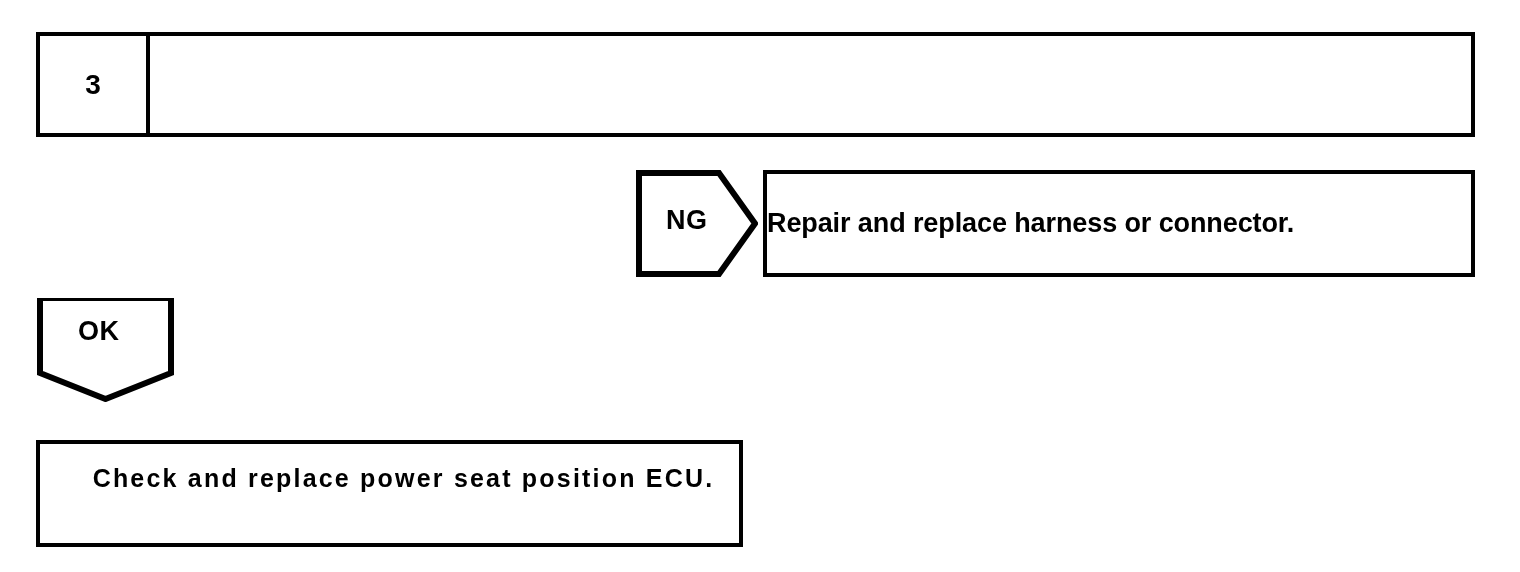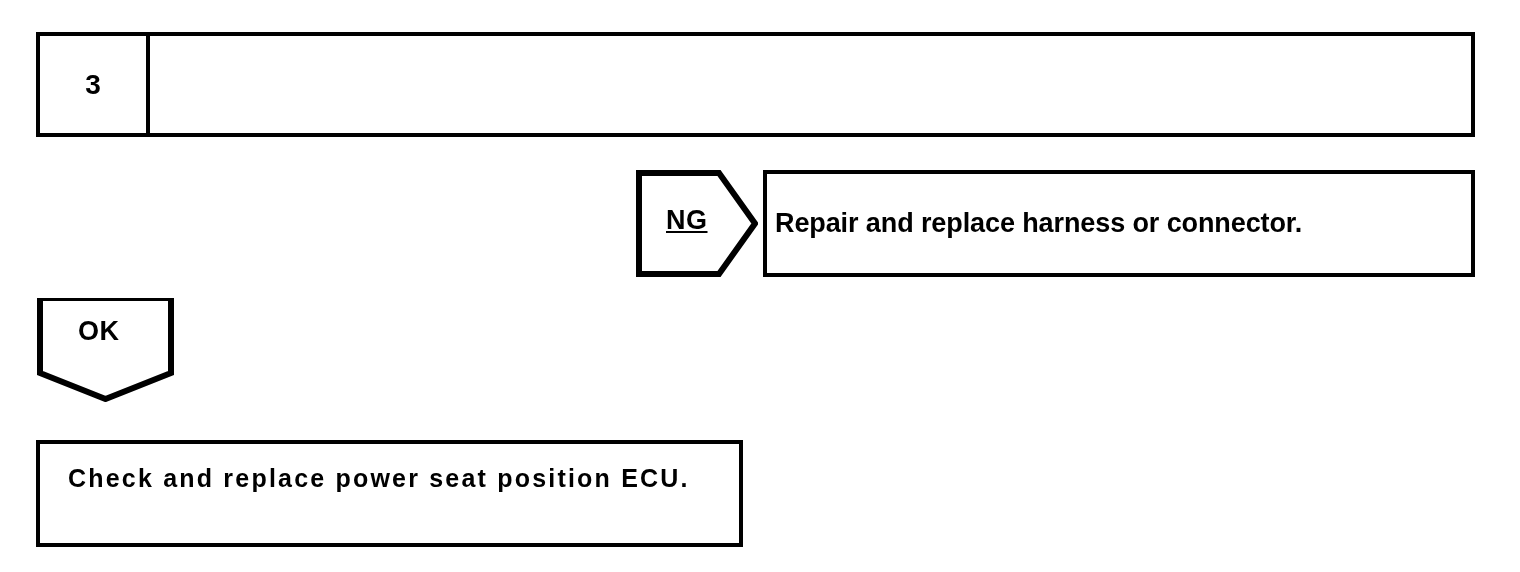--- a/index.html
+++ b/index.html
@@ -71,38 +71,37 @@
   }
   .ng-arrow svg { display: block; }
   .ng-label {
     position: absolute;
     left: 666px;
     top: 207px;
     font-size: 27px;
     font-weight: bold;
     line-height: 1;
     letter-spacing: 0.5px;
-    text-decoration: underline;
   }
 
   
   .repair-box {
     position: absolute;
     left: 763px;
     top: 170px;
     width: 712px;   
     height: 107px;
     box-sizing: border-box;
     border: 4px solid #000;
     background: #fff;
     display: flex;
     align-items: center;
   }
   .repair-text {
-    padding-left: 8px;
+    padding-left: 0;
     font-size: 27px;
     font-weight: bold;
     line-height: 1.15;
     letter-spacing: -0.1px;
   }
 
   
   .ok-arrow {
     position: absolute;
     left: 37px;
@@ -126,20 +125,21 @@
   .result-box {
     position: absolute;
     left: 36px;
     top: 440px;
     width: 707px;  
     height: 107px;
     box-sizing: border-box;
     border: 4px solid #000;
     background: #fff;
     padding: 20px 0 0 28px;
+    text-align: center;
   }
   .result-text {
     font-size: 25px;
     font-weight: bold;
     line-height: 1.16;
     letter-spacing: 2.2px;
     max-width: 660px;
   }
 </style>
 </head>

